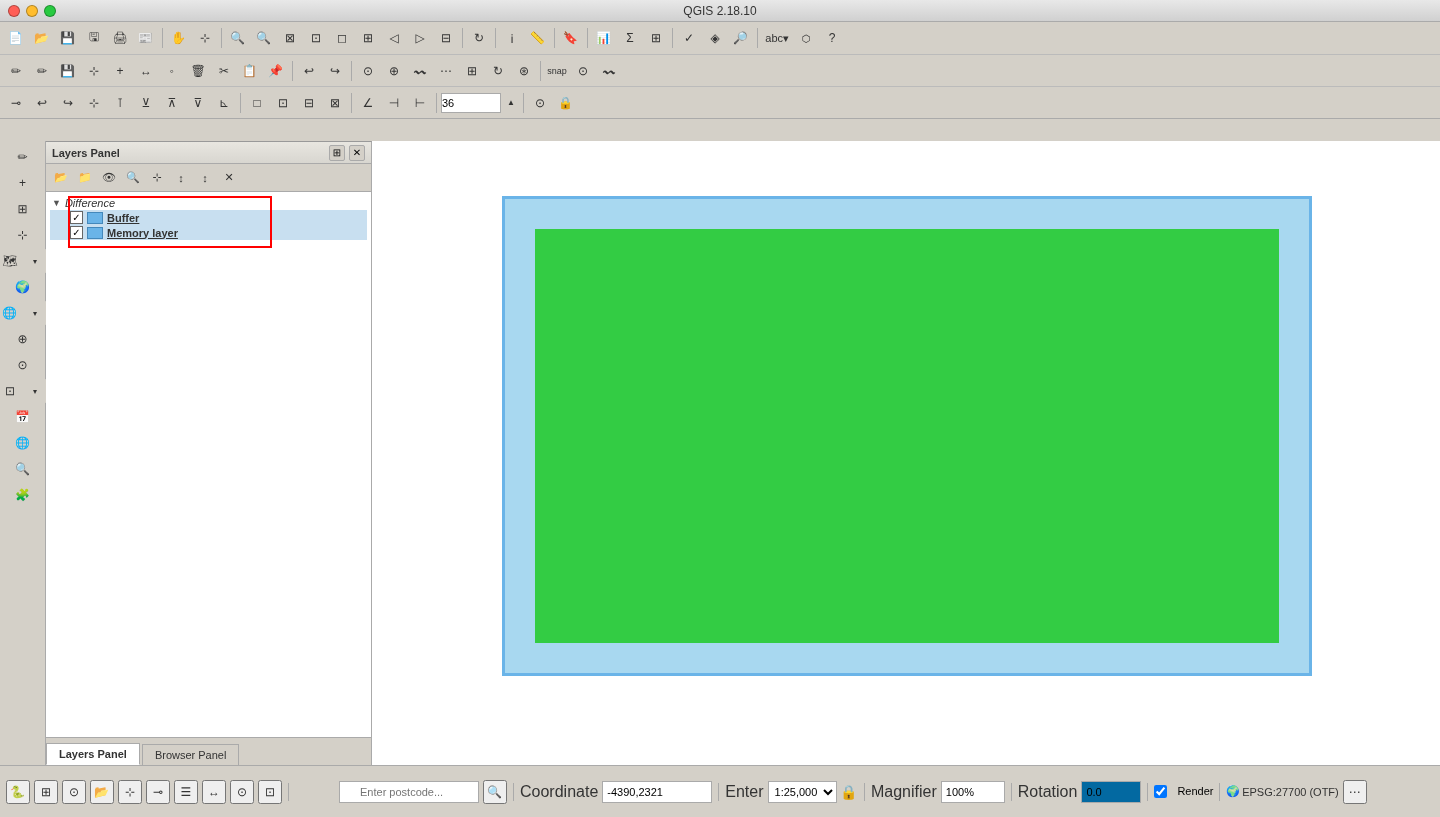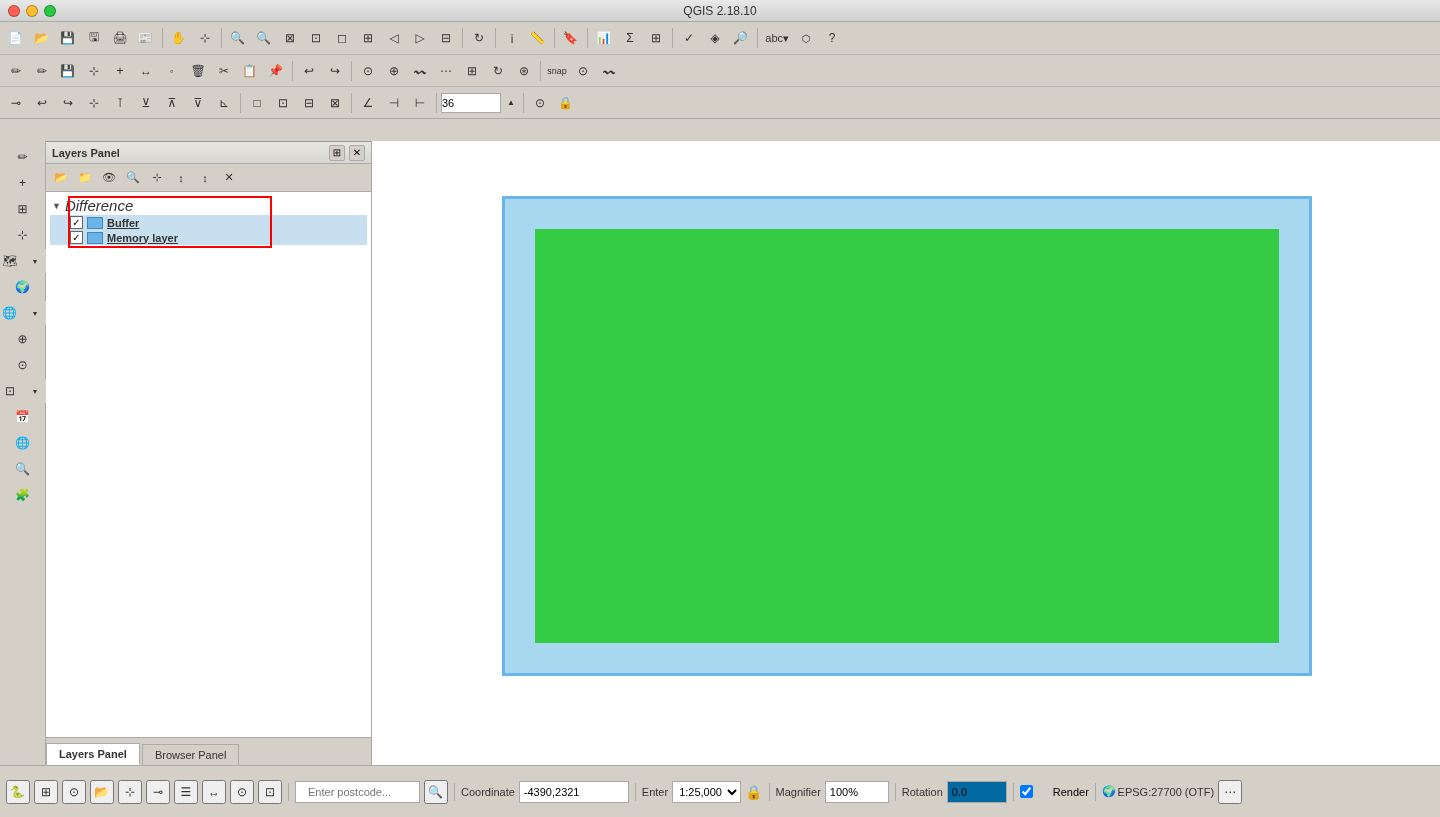--- a/index.html
+++ b/index.html
@@ -174,21 +174,21 @@
       background: #6ab4e8;
       border: 1px solid #4488bb;
     }
     .layer-name {
       font-size: 11px;
       color: #333;
       text-decoration: underline;
       font-weight: bold;
     }
     .group-name {
-      font-size: 15px;
+      font-size: 11px;
       color: #333;
       font-style: italic;
     }
     .expand-icon { font-size: 9px; color: #555; }
 
     
     #layers-selection-box {
       border: 2px solid red;
       position: absolute;
       left: 68px;
@@ -269,53 +269,54 @@
       padding: 0 6px;
       gap: 4px;
     }
     .status-btn {
       width: 24px; height: 24px;
       display: flex; align-items: center; justify-content: center;
       font-size: 12px; cursor: pointer;
       color: #333;
     }
     .status-separator { width: 1px; height: 18px; background: #aaa; margin: 0 2px; }
-    .status-label { font-size: 11px; color: #333; }
+    .status-label { font-size: 16px; color: #333; }
     .status-input {
       height: 22px;
       border: 1px solid #aaa;
       background: white;
       font-size: 11px;
       padding: 0 4px;
     }
     .status-postcode {
-      width: 125px;
+      width: 140px;
       height: 22px;
       border: 1px solid #aaa;
       background: white;
       font-size: 11px;
-      padding: 0 12px;
+      padding: 0 20px;
       color: #999;
+      margin-left: 44px;
     }
     .scale-select {
       height: 22px;
       border: 1px solid #aaa;
       background: white;
       font-size: 11px;
       padding: 0 2px;
     }
     .rotation-input {
       width: 60px;
       height: 22px;
       border: 1px solid #aaa;
       background: #0369a1;
       font-size: 11px;
       padding: 0 4px;
     }
-    .render-checkbox { display: flex; align-items: center; gap: 20px; font-size: 11px; }
+    .render-checkbox { display: flex; gap: 10px; font-size: 11px; }
     .epsg-badge {
       font-size: 11px;
       color: #333;
       display: flex; align-items: center; gap: 2px;
     }
   </style>
 </head>
 <body>
 
 <div id="titlebar">

